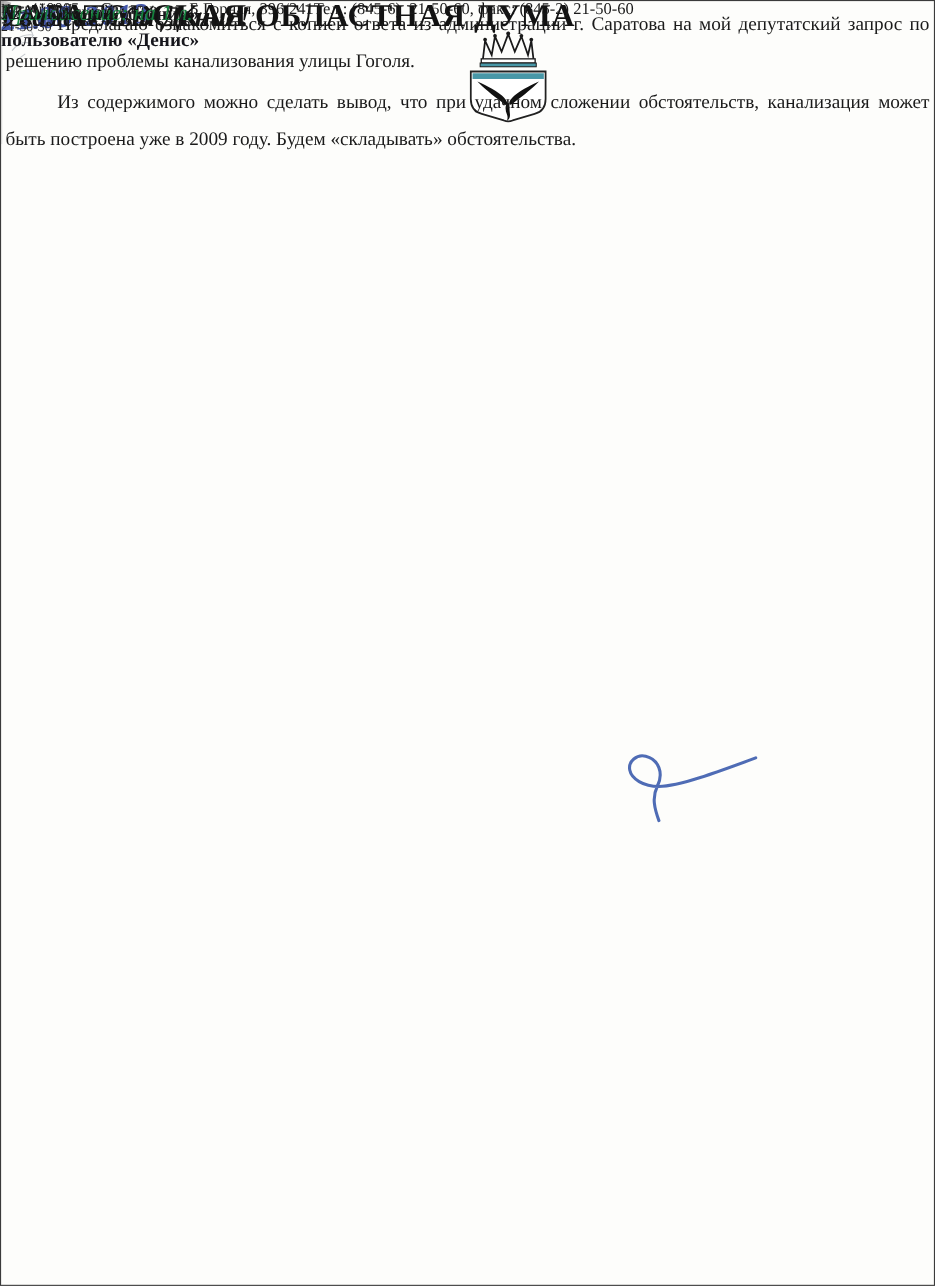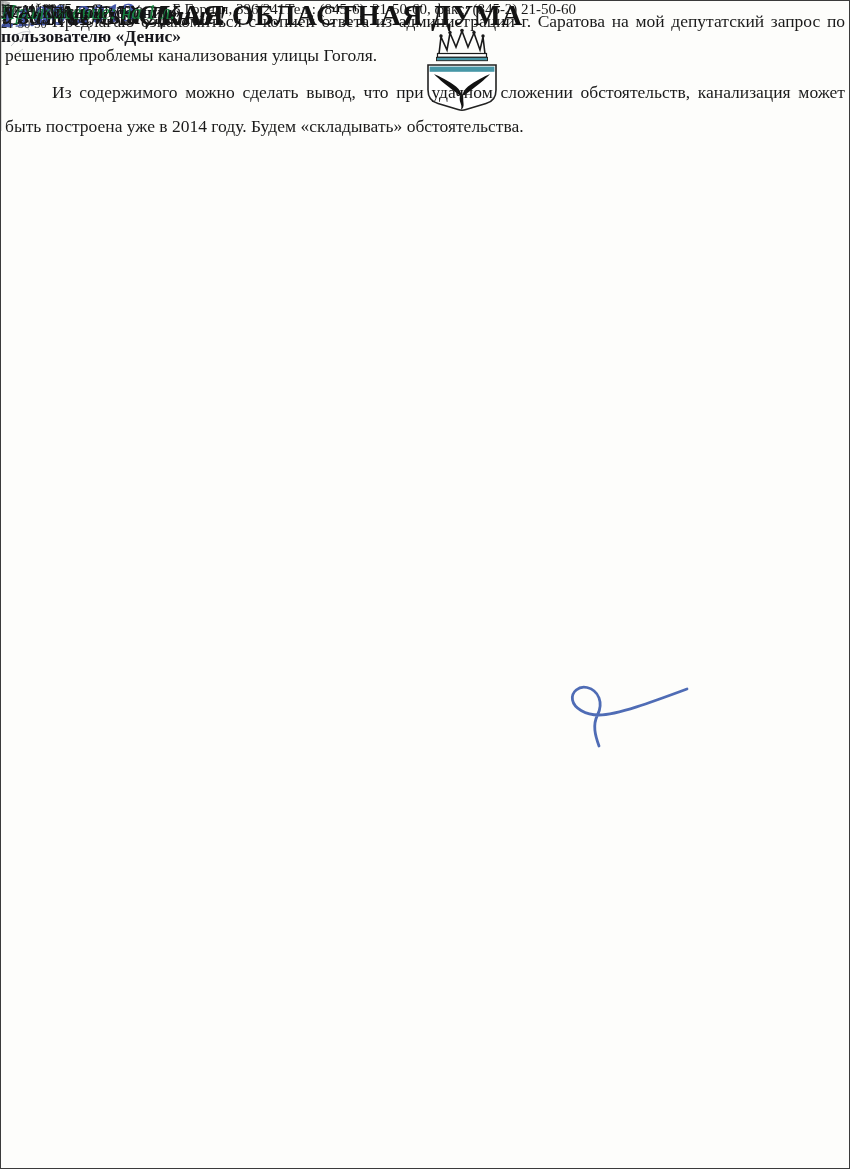--- a/index.html
+++ b/index.html
@@ -112,21 +112,21 @@
 
   <div class="abs recipient">
     <div>«Лица Губернии»</div>
     <div>пользователю «Денис»</div>
   </div>
   <div class="abs recipient-line"></div>
 
   <div class="abs salutation">Уважаемый Денис!</div>
   <div class="abs body-text">
     <p>Предлагаю ознакомиться с копией ответа из администрации г. Саратова на мой депутатский запрос по решению проблемы канализования улицы Гоголя.</p>
-    <p>Из содержимого можно сделать вывод, что при удачном сложении обстоятельств, канализация может быть построена уже в 2014 году. Будем «складывать» обстоятельства.</p>
+    <p>Из содержимого можно сделать вывод, что при удачном сложении обстоятельств, канализация может быть построена уже в 2009 году. Будем «складывать» обстоятельства.</p>
   </div>
   <div class="abs attachment">Приложение: на 1 л.</div>
 
   <svg class="abs" style="left:556px; top:676px;" width="140" height="75" viewBox="0 0 140 75">
     <path d="M130,12 C95,25 60,38 42,38 C28,38 17,31 15.5,23 C14,15 22,8.5 30,10.5 C42,13.5 46.5,26 40.5,38 C35.5,48 38,58 42,69" fill="none" stroke="#4f6cb5" stroke-width="2.8" stroke-linecap="round"></path>
   </svg>
   <div class="abs sig-name">Л.А. Писной</div>
 
   <div class="abs footer">
     <div>Писной А.Д.</div>

